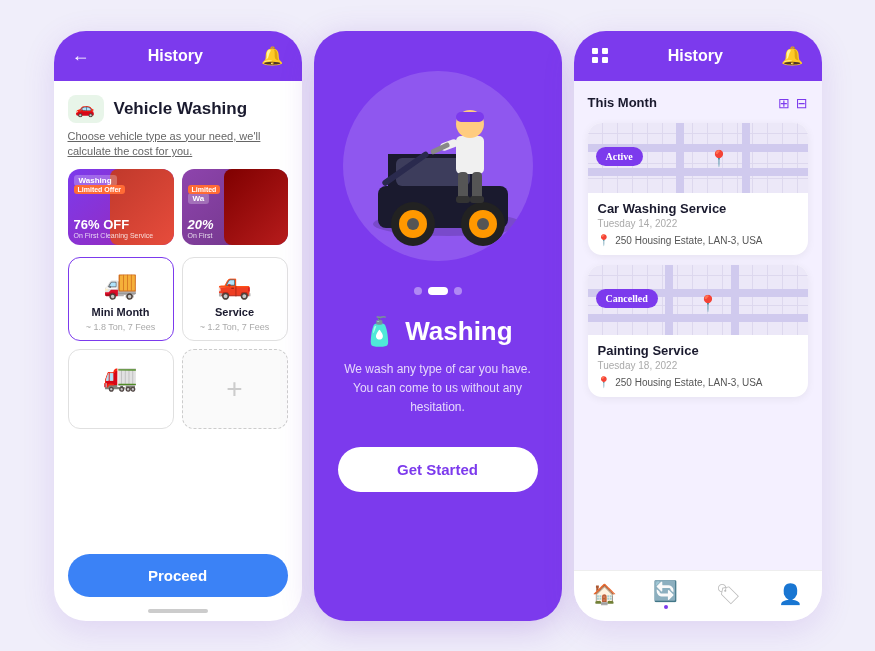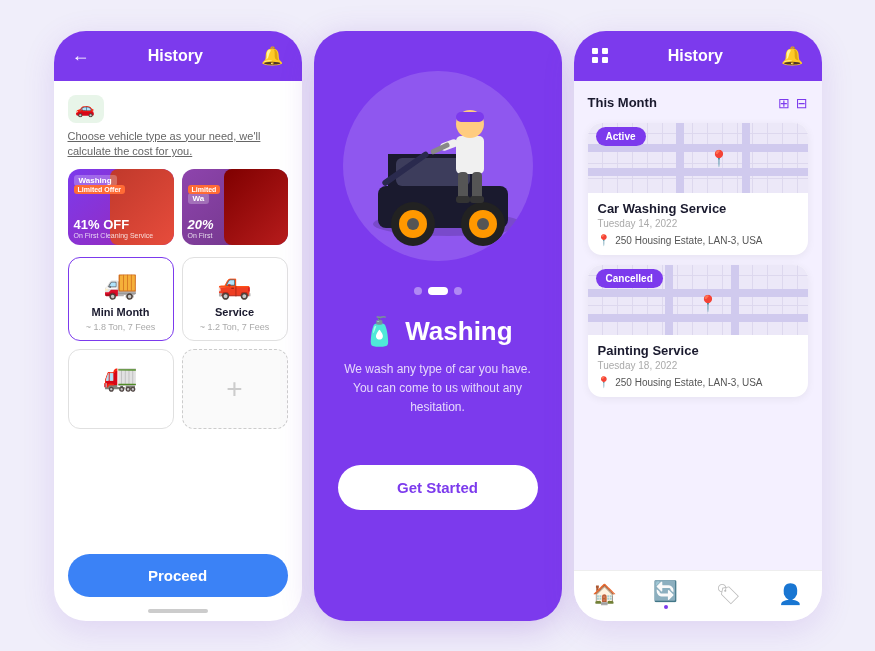--- a/index.html
+++ b/index.html
@@ -230,21 +230,21 @@
       color: #fff;
       font-size: 26px;
       font-weight: 700;
     }
     .screen2-desc {
       color: rgba(255,255,255,0.8);
       font-size: 12px;
       text-align: center;
       line-height: 1.6;
       padding: 0 30px;
-      margin-bottom: 48px;
+      margin-bottom: 30px;
     }
     .get-started-btn {
       background: #fff;
       color: #7c3aed;
       border-radius: 24px;
       text-align: center;
       padding: 14px 50px;
       font-size: 15px;
       font-weight: 600;
       cursor: pointer;
@@ -340,27 +340,28 @@
       width: 8px;
       background: #d0caee;
     }
     .map-pin {
       position: absolute;
       font-size: 16px;
       transform: translate(-50%, -50%);
     }
     .status-badge {
       position: absolute;
-      top: 4px;
+      top: 24px;
       left: 8px;
       padding: 4px 10px;
       border-radius: 12px;
       font-size: 10px;
       font-weight: 600;
       color: #fff;
+      font-family: Liberation Serif, serif;
     }
     .badge-active { background: #7c3aed; }
     .badge-cancelled { background: #7c3aed; }
     .history-card-info {
       padding: 8px 10px;
     }
     .history-service-name {
       font-size: 13px;
       font-weight: 700;
       color: #1a1a2e;
@@ -416,32 +417,33 @@
 
   <div class="screen1">
     <div class="screen1-header">
       <span class="header-icon">←</span>
       <span class="screen1-header-title">History</span>
       <span class="header-icon">🔔</span>
     </div>
     <div class="screen1-body">
       <div class="vehicle-title-row">
         <div class="vehicle-icon-box">🚗</div>
+        <span class="vehicle-title">Vehicle Washing</span>
       </div>
       <p class="vehicle-subtitle">Choose vehicle type as your need, we'll calculate the cost for you.</p>
 
       <div class="promo-cards">
         <div class="promo-card">
           <div style="position:absolute;top:6px;left:6px;display:flex;align-items:center;gap:3px;z-index:2;">
             <span style="background:rgba(255,255,255,0.25);color:#fff;font-size:8px;padding:1px 5px;border-radius:3px;font-weight:600;">Washing</span>
           </div>
           <div style="position:absolute;top:16px;left:6px;background:#ff6b35;color:#fff;font-size:7px;padding:1px 4px;border-radius:3px;font-weight:600;z-index:2;">Limited Offer</div>
           <div style="position:absolute;right:0;top:0;width:60%;height:100%;background:linear-gradient(135deg,#c0392b,#e74c3c);border-radius:8px;"></div>
           <div style="position:relative;z-index:2;">
-            <div style="color:#fff;font-size:13px;font-weight:800;">41% OFF</div>
+            <div style="color:#fff;font-size:13px;font-weight:800;">76% OFF</div>
             <div style="color:rgba(255,255,255,0.8);font-size:7px;">On First Cleaning Service</div>
           </div>
         </div>
         <div class="promo-card" style="background:linear-gradient(135deg,#8e44ad,#6c3483);">
           <div style="position:absolute;top:24px;left:6px;background:rgba(255,255,255,0.25);color:#fff;font-size:8px;padding:1px 5px;border-radius:3px;font-weight:600;z-index:2;">Wa</div>
           <div style="position:absolute;top:16px;left:6px;background:#ff6b35;color:#fff;font-size:7px;padding:1px 4px;border-radius:3px;font-weight:600;z-index:2;">Limited</div>
           <div style="position:absolute;right:0;top:0;width:60%;height:100%;background:linear-gradient(135deg,#7f0000,#b71c1c);border-radius:8px;"></div>
           <div style="position:relative;z-index:2;">
             <div style="color:#fff;font-size:13px;font-weight:800;font-style:italic;">20%</div>
             <div style="color:rgba(255,255,255,0.8);font-size:7px;">On First</div>

